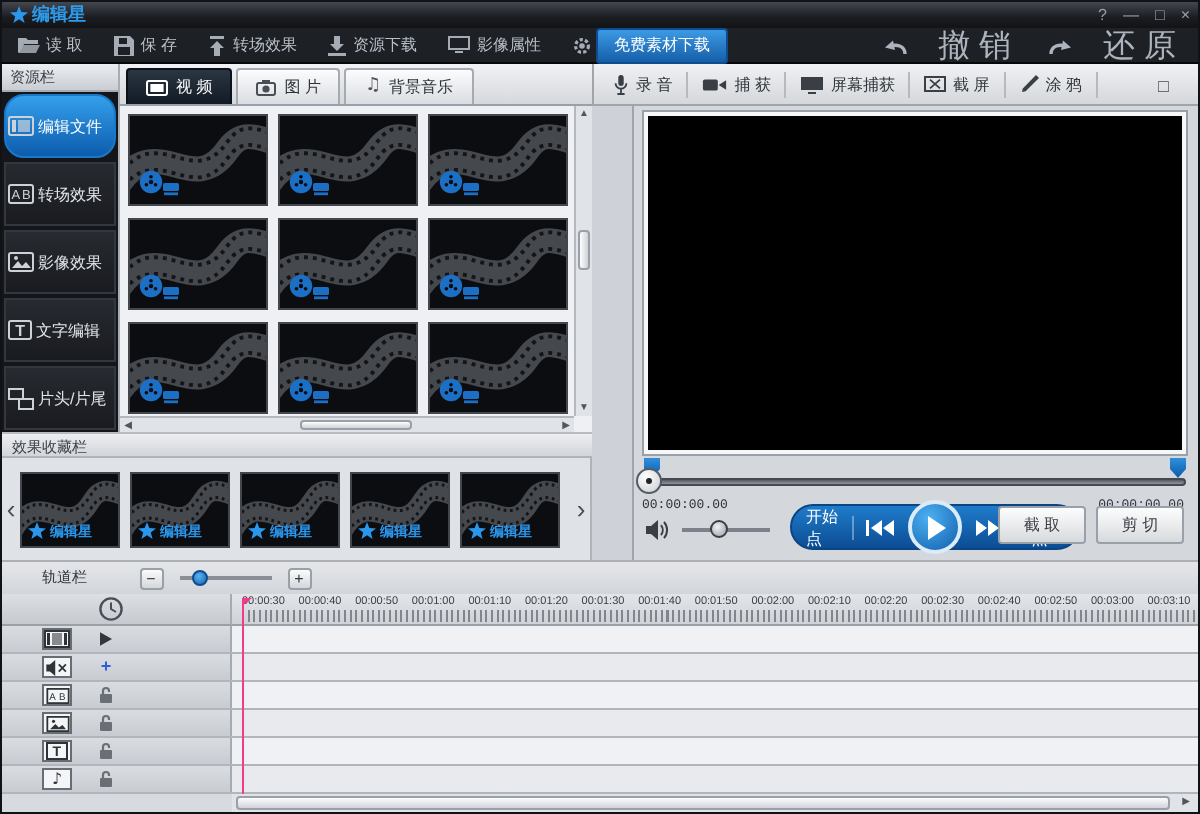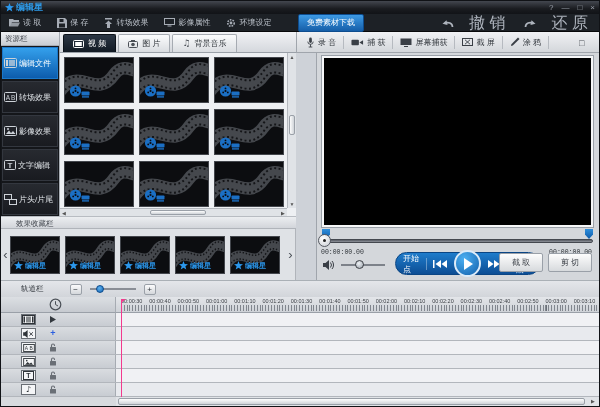--- a/index.html
+++ b/index.html
@@ -24,21 +24,21 @@
     padding:2px 8px 3px;border-radius:2px;margin-left:2px;border:1px solid #0d4c8e;}
   .ur-item{display:flex;align-items:center;gap:15px;padding:0 9px;color:#aeb4bd;}
 
   
   .res-header{position:absolute;top:31px;left:0;width:58px;height:14px;font-size:7.5px;color:#3a3f46;
     background:linear-gradient(#eceef1,#c9cdd3);border-bottom:1px solid #a8adb4;padding:2px 0 0 4px;}
   .sidebar{position:absolute;top:45px;left:0;width:58px;height:170px;background:#14161a;padding-top:1px;}
   .side-item{height:32px;margin:0 1px 2px;background:linear-gradient(#272a30,#191b20);
     border:1px solid #33373f;color:#e2e6ea;font-size:8px;display:flex;align-items:center;gap:2px;padding:0 1px;}
   .side-item .ic{color:#cdd2d8;flex:0 0 auto;display:flex;}
-  .side-item.selected{background:linear-gradient(#34a0ec,#0d5cad);border-color:#1a78ca;color:#fff;}
+  .side-item.selected{background:linear-gradient(#34a0ec,#0d5cad);border-color:#1a78ca;color:#fff;border-radius:10px;}
 
   
   .tabs{position:absolute;top:31px;left:58px;width:237px;height:21px;
     background:linear-gradient(#f1f2f5,#d5d8dd);border-bottom:1px solid #9aa0a8;border-left:1px solid #a8adb4;
     display:flex;align-items:flex-end;padding-left:3px;}
   .tab{height:18px;display:flex;align-items:center;gap:4px;padding:0 9px;font-size:8px;color:#2e3338;
     border:1px solid #a6abb2;border-bottom:none;border-radius:2px 2px 0 0;
     background:linear-gradient(#fbfcfd,#dadde1);margin-right:2px;}
   .tab .ic{display:flex;color:#4a4f56;}
   .tab.selected{background:linear-gradient(#2c3razz,#141c26);background:linear-gradient(#2b3644,#121a24);
@@ -58,21 +58,21 @@
   .vscroll .thumbbar{position:absolute;left:1px;right:1px;top:62px;height:20px;
     background:linear-gradient(90deg,#fdfdfd,#cfd3d8);border:1px solid #9aa0a8;border-radius:2px;}
   .hscroll{position:absolute;left:0;right:9px;bottom:0;height:8px;background:#e0e3e7;border-top:1px solid #b4b8be;}
   .hscroll .arr{position:absolute;top:0;bottom:0;width:8px;font-size:5px;color:#555;text-align:center;line-height:8px;}
   .hscroll .thumbbar{position:absolute;top:1px;bottom:1px;left:90px;width:56px;
     background:linear-gradient(#fdfdfd,#cfd3d8);border:1px solid #9aa0a8;border-radius:2px;}
 
   
   .fav-header{position:absolute;top:215px;left:0;width:295px;height:13px;font-size:7.5px;color:#3a3f46;
     background:linear-gradient(#eceef1,#d2d5da);border-top:1px solid #b8bcc2;border-bottom:1px solid #b0b4ba;
-    padding:2px 0 0 15px;}
+    padding:2px 0 0 5px;}
   .fav-strip{position:absolute;top:228px;left:0;width:295px;height:51px;background:#dfe2e6;
     display:flex;align-items:center;border-right:1px solid #b0b4ba;}
   .fav-arrow{width:9px;text-align:center;font-size:13px;color:#4a4f56;line-height:38px;flex:0 0 auto;}
   .fav-thumbs{display:flex;gap:5px;flex:1;}
   .fav-thumb{position:relative;width:50px;height:38px;background:#0c0d10;border:1px solid #43464c;overflow:hidden;}
   .fav-thumb .wave{position:absolute;inset:0;}
   .fav-thumb .wave svg{width:100%;height:100%;}
   .fav-thumb .wm{position:absolute;left:3px;bottom:2px;display:flex;align-items:center;gap:2px;
     color:#2b97ec;font-size:7px;font-weight:bold;}
 
@@ -198,20 +198,29 @@
         <span class="ic">
           <svg width="9" height="10" viewBox="0 0 9 10">
             <rect x="1" width="7" height="1.5" fill="currentColor"></rect>
             <path fill="currentColor" d="M4.5 2.5 8 6H6v4H3V6H1z"></path>
           </svg>
         </span>
         <span>转场效果</span>
       </div>
       <div class="tb-item">
         <span class="ic">
+          <svg width="9" height="10" viewBox="0 0 9 10">
+            <path fill="currentColor" d="M4.5 7.5 1 4h2V0h3v4h2z"></path>
+            <rect y="8.5" width="9" height="1.5" fill="currentColor"></rect>
+          </svg>
+        </span>
+        <span>资源下载</span>
+      </div>
+      <div class="tb-item">
+        <span class="ic">
           <svg width="11" height="9" viewBox="0 0 11 9">
             <rect x=".5" y=".5" width="10" height="6" fill="none" stroke="currentColor"></rect>
             <rect x="3.5" y="7.5" width="4" height="1" fill="currentColor"></rect>
           </svg>
         </span>
         <span>影像属性</span>
       </div>
       <div class="tb-item">
         <span class="ic">
           <svg width="10" height="10" viewBox="0 0 10 10">

